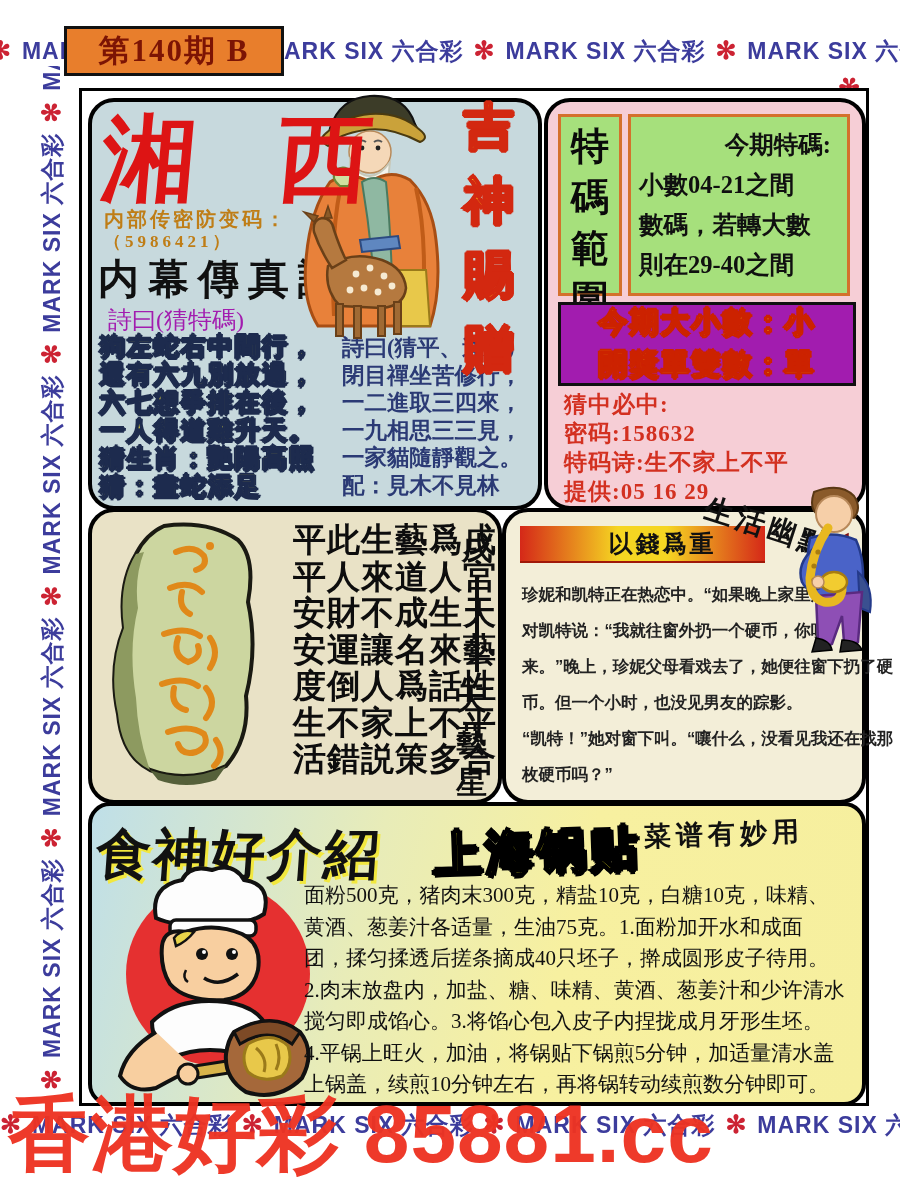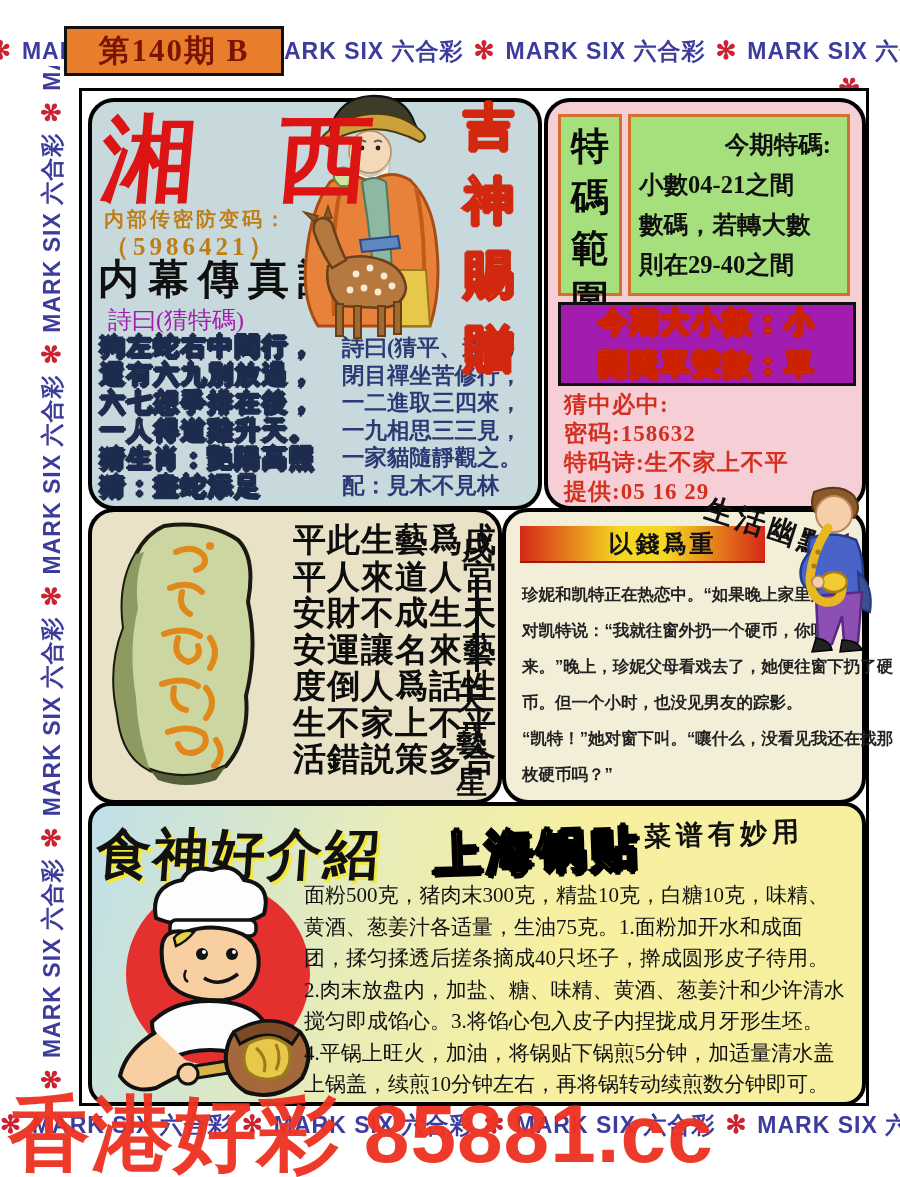--- a/index.html
+++ b/index.html
@@ -35,21 +35,21 @@
   
   #left-panel{left:88px;top:98px;width:446px;height:404px;background:#c7d9dd;}
   #xiangxi-title{left:10px;top:-6px;font-family:"Liberation Serif",serif;font-weight:900;
                  font-size:94px;color:#dd1414;letter-spacing:82px;white-space:nowrap;
                  transform:skewX(-5deg);z-index:3;}
   #gift-title{left:372px;top:-8px;display:flex;flex-direction:column;gap:7px;z-index:4;
               font-family:"Liberation Serif",serif;font-weight:900;font-size:50px;color:#ffd119;
               -webkit-text-stroke:2px #d32810;
               text-shadow:2px 0 0 #d32810,-2px 0 0 #d32810,0 2px 0 #d32810,0 -2px 0 #d32810;}
   #secret-label{left:12px;top:104px;font-size:20px;font-weight:bold;color:#bf7d16;letter-spacing:3px;}
-  #secret-code{left:12px;top:128px;font-size:25px;font-weight:bold;color:#bf7d16;letter-spacing:4px;
+  #secret-code{left:12px;top:128px;font-size:17px;font-weight:bold;color:#bf7d16;letter-spacing:4px;
                font-family:"Liberation Serif",serif;}
   #inside-poem-title{left:6px;top:150px;font-family:"Liberation Serif",serif;font-weight:900;
                      font-size:41px;color:#101010;letter-spacing:9px;white-space:nowrap;}
   #poem1-caption{left:16px;top:202px;font-size:24px;color:#a21caf;font-family:"Liberation Serif",serif;}
   #poem1{left:8px;top:230px;font-weight:900;font-size:25px;line-height:28px;color:#f2e43c;
          font-family:"Liberation Sans",sans-serif;letter-spacing:2px;
          -webkit-text-stroke:1.4px #1d2b4e;
          text-shadow:2px 0 0 #1d2b4e,-2px 0 0 #1d2b4e,0 2px 0 #1d2b4e,0 -2px 0 #1d2b4e;}
   #poem2{left:250px;top:232px;font-size:22.5px;line-height:27.5px;color:#2b3a75;
          font-family:"Liberation Serif",serif;font-weight:bold;}

